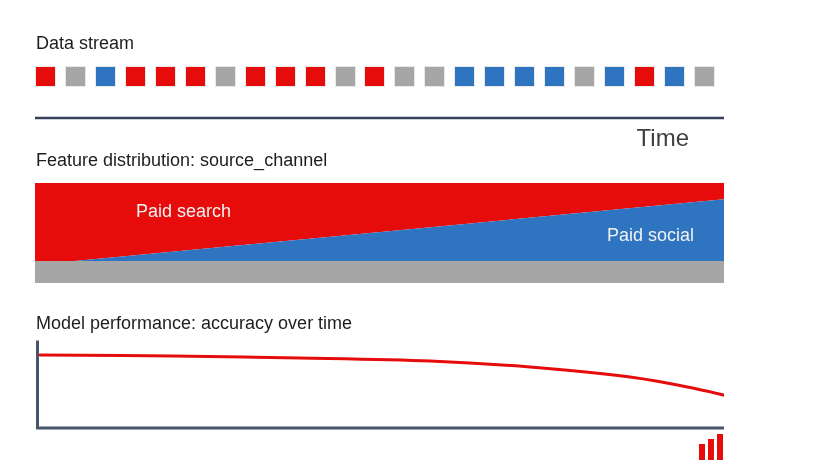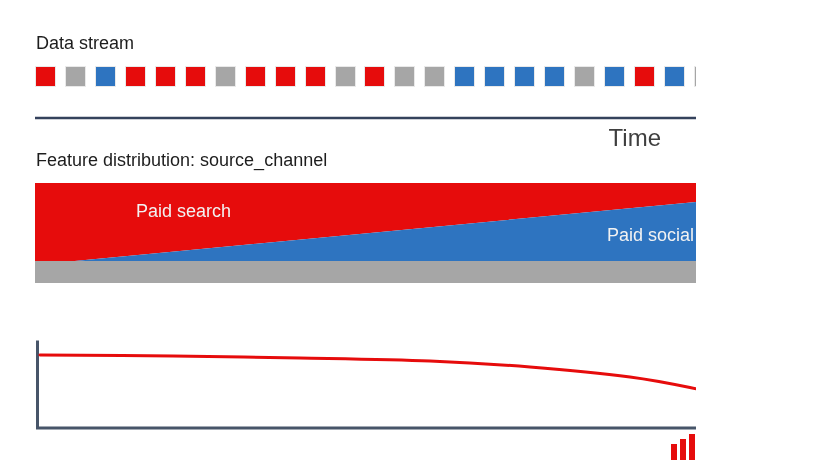--- a/index.html
+++ b/index.html
@@ -1,17 +1,17 @@
 <!DOCTYPE html>
 <html><head>
 <meta charset="utf-8">
 <style>
   html,body{margin:0;padding:0;background:#ffffff;}
   body{font-family:"Liberation Sans", sans-serif; -webkit-font-smoothing:antialiased;}
-  #slide{position:relative;width:696px;height:463px;background:#ffffff;overflow:hidden;}
+  #slide{position:relative;width:696px;height:463px;background:#ffffff;overflow:hidden;padding-left:28px;}
 
   .title{position:absolute;font-size:18px;color:#1d1d1d;white-space:nowrap;}
   .title .b{font-weight:400;}
 
   #stream-squares{position:absolute;left:35px;top:66px;width:740px;height:21px;
     display:flex;justify-content:space-between;}
   .sq{width:21px;height:21px;box-sizing:border-box;border:1px solid #e9e9e9;}
 
   #time-arrow-svg{position:absolute;left:35px;top:110px;}
   #time-label{position:absolute;right:35px;top:124px;font-size:24px;color:#3f3f3f;}
@@ -74,20 +74,23 @@
   </div>
 
   <svg id="area-chart" width="735" height="100" viewBox="0 0 735 100">
     <rect id="area-gray" x="0" width="735" y="78" height="22" fill="#a6a6a6"></rect>
     <polygon id="area-red" points="0,0 735,0 735,12 39.69,78 0,78" fill="#e60c0c"></polygon>
     <polygon id="area-blue" points="39.69,78 735,12 735,78" fill="#2e74c0"></polygon>
   </svg>
   <div class="area-label" id="label-paid-search" style="color: rgb(242, 242, 242);">Paid search</div>
   <div class="area-label" id="label-paid-social" style="color: rgb(242, 242, 242);">Paid social</div>
 
+  <div class="title" style="left: 36px; top: 313px; color: rgb(29, 29, 29);">
+    <span class="b">Model performance:</span><span> accuracy over time</span>
+  </div>
 
   <svg id="perf-chart" width="730" height="93" viewBox="0 0 730 93">
     <line id="perf-y-axis" x1="4.5" y1="1.5" x2="4.5" y2="89" stroke-width="3" stroke="#475569"></line>
     <line id="perf-x-axis" x1="3" y1="89" x2="727" y2="89" stroke-width="3" stroke="#475569"></line>
     <path id="perf-curve" fill="none" stroke-width="3" stroke-linecap="round" d="M 7 16 C 29.166666666666668 16.166666666666668, 96.66666666666666 16.5, 140 17 C 183.33333333333334 17.5, 224.16666666666666 18.166666666666668, 267 19 C 309.8333333333333 19.833333333333332, 358.6666666666667 20.5, 397 22 C 435.3333333333333 23.5, 463.6666666666667 25.333333333333332, 497 28 C 530.3333333333334 30.666666666666668, 569.1666666666666 34.333333333333336, 597 38 C 624.8333333333334 41.666666666666664, 643.6666666666666 45.833333333333336, 664 50 C 684.3333333333334 54.166666666666664, 709.8333333333334 60.833333333333336, 719 63" stroke="#e60c0c"></path>
   </svg>
 
   <div id="brand-logo">
       <div class="logo-bar" style="height: 16px; background: rgb(230, 12, 12);"></div>
       <div class="logo-bar" style="height: 21px; background: rgb(230, 12, 12);"></div>

